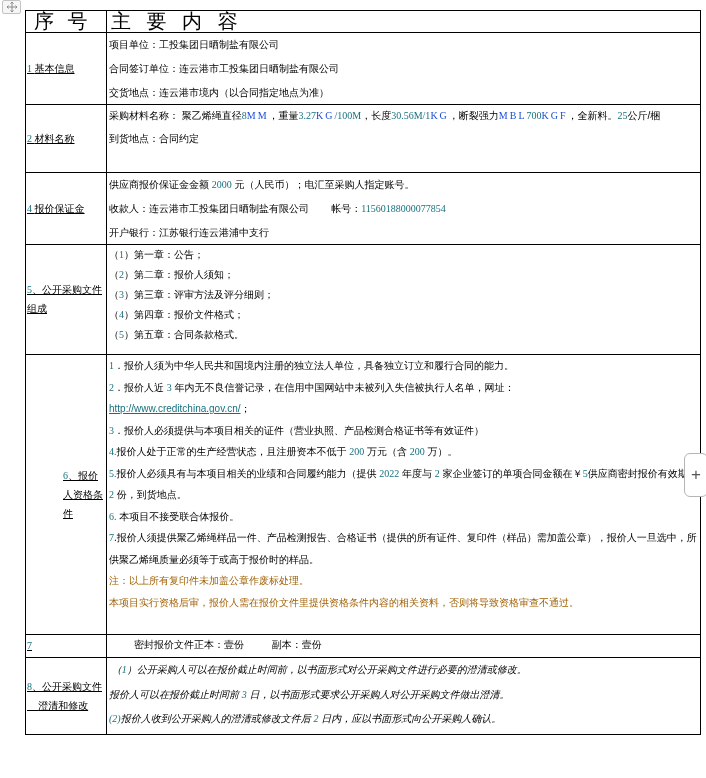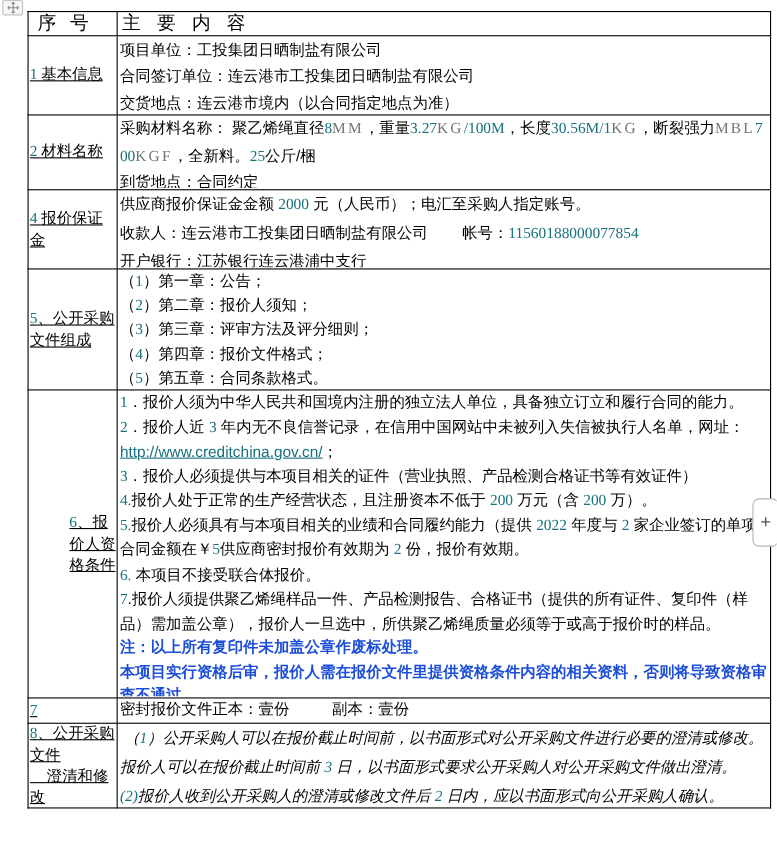--- a/index.html
+++ b/index.html
@@ -21,36 +21,36 @@
     display:flex; align-items:center; justify-content:center;
     color:#555; font-size:17px; z-index:6; box-sizing:border-box;
     font-family:"Liberation Sans",sans-serif;
   }
   table.doc{
     position:absolute; left:25px; top:10px; width:676px;
     border-collapse:collapse; table-layout:fixed; z-index:2;
   }
   td{
     border:1px solid var(--border);
-    font-size:14px; vertical-align:top; box-sizing:border-box;
+    font-size:10px; vertical-align:top; box-sizing:border-box;
   }
   td.lbl{ padding:0 0 0 1px; }
   td.cnt{ padding:0 2px; }
   .vbox{ overflow:hidden; display:flex; flex-direction:column; justify-content:center;text-decoration:underline; }
   .tbox{ overflow:hidden; }
   .para{ white-space:pre-wrap; word-break:break-all; }
   .lbl .para{ line-height:19px; }
-  .hrow td{ line-height:20px; font-size:17px; }
+  .hrow td{ line-height:20px; font-size:20px; }
   .hc1{ padding-left:8px !important; word-spacing:8px; }
   .hc2{ padding-left:4px !important; word-spacing:10px;margin-left:36px; }
   .seg-p{ color:#000; }
   .seg-n{ color:var(--accent); font-family:"Liberation Serif","DejaVu Serif",serif; }
   .seg-l{ color:var(--accent); font-family:Liberation Sans, sans-serif; text-decoration:underline; }
-  .seg-w{ color:#737373; font-family:"Liberation Serif","DejaVu Serif",serif; letter-spacing:2px; }
-  .seg-b{ color:#1d4ed8; font-weight:bold; }
+  .seg-w{ color:#1d4ed8; font-family:"Liberation Serif","DejaVu Serif",serif; letter-spacing:2px; }
+  .seg-b{ color:#a16207; font-weight:normal; }
 </style>
 </head>
 <body>
 
 <div class="move-handle">
   <svg width="12" height="12" viewBox="0 0 12 12">
     <path d="M6 1 L6 11 M1 6 L11 6 M6 1 L4.5 2.5 M6 1 L7.5 2.5 M6 11 L4.5 9.5 M6 11 L7.5 9.5 M1 6 L2.5 4.5 M1 6 L2.5 7.5 M11 6 L9.5 4.5 M11 6 L9.5 7.5" stroke="#8a8a8a" stroke-width="1" fill="none"></path>
   </svg>
 </div>
 
@@ -127,36 +127,36 @@
             <div class="para"><span class="seg-n">6</span><span class="seg-p">、报价人资格条件</span></div>
           </div>
         </td>
         <td class="cnt" style="line-height: 21.5px;">
           <div class="tbox" style="height: 278px;">
             <div class="para"><span class="seg-n">1</span><span class="seg-p">．报价人须为中华人民共和国境内注册的独立法人单位，具备独立订立和履行合同的能力。</span></div>
             <div class="para"><span class="seg-n">2</span><span class="seg-p">．报价人近 </span><span class="seg-n">3</span><span class="seg-p"> 年内无不良信誉记录，在信用中国网站中未被列入失信被执行人名单，网址：</span></div>
             <div class="para"><span class="seg-l">http://www.creditchina.gov.cn/</span><span class="seg-p">；</span></div>
             <div class="para"><span class="seg-n">3</span><span class="seg-p">．报价人必须提供与本项目相关的证件（营业执照、产品检测合格证书等有效证件）</span></div>
             <div class="para"><span class="seg-n">4.</span><span class="seg-p">报价人处于正常的生产经营状态，且注册资本不低于 </span><span class="seg-n">200</span><span class="seg-p"> 万元（含 </span><span class="seg-n">200</span><span class="seg-p"> 万）。</span></div>
-            <div class="para"><span class="seg-n">5.</span><span class="seg-p">报价人必须具有与本项目相关的业绩和合同履约能力（提供 </span><span class="seg-n">2022</span><span class="seg-p"> 年度与 </span><span class="seg-n">2</span><span class="seg-p"> 家企业签订的单项合同金额在￥</span><span class="seg-n">5</span><span class="seg-p">供应商密封报价有效期为 </span><span class="seg-n">2</span><span class="seg-p"> 份，报价有效期。</span></div>
+            <div class="para"><span class="seg-n">5.</span><span class="seg-p">报价人必须具有与本项目相关的业绩和合同履约能力（提供 </span><span class="seg-n">2022</span><span class="seg-p"> 年度与 </span><span class="seg-n">2</span><span class="seg-p"> 家企业签订的单项合同金额在￥</span><span class="seg-n">5</span><span class="seg-p">供应商密封报价有效期为 </span><span class="seg-n">2</span><span class="seg-p"> 份，到货地点。</span></div>
             <div class="para"><span class="seg-n">6.</span><span class="seg-p"> 本项目不接受联合体报价。</span></div>
             <div class="para"><span class="seg-n">7</span><span class="seg-p">.报价人须提供聚乙烯绳样品一件、产品检测报告、合格证书（提供的所有证件、复印件（样品）需加盖公章），报价人一旦选中，所供聚乙烯绳质量必须等于或高于报价时的样品。</span></div>
             <div class="para"><span class="seg-b">注：以上所有复印件未加盖公章作废标处理。</span></div>
             <div class="para"><span class="seg-b">本项目实行资格后审，报价人需在报价文件里提供资格条件内容的相关资料，否则将导致资格审查不通过。</span></div>
           </div>
         </td>
       </tr>
       <tr style="height: 23px;">
         <td class="lbl">
           <div class="vbox" style="height: 21px;">
             <div class="para"><span class="seg-n">7</span></div>
           </div>
         </td>
         <td class="cnt" style="line-height: 19px;">
-          <div class="tbox" style="height: 21px;">
+          <div class="tbox" style="height: 21px; margin-left: 25px;">
             <div class="para"><span class="seg-p">密封报价文件正本：壹份</span><span class="seg-p">          </span><span class="seg-p">副本：壹份</span></div>
           </div>
         </td>
       </tr>
       <tr style="height: 77px;">
         <td class="lbl">
           <div class="vbox" style="height: 75px;">
             <div class="para"><span class="seg-n">8</span><span class="seg-p">、公开采购文件</span></div>
             <div class="para"><span class="seg-p">    澄清和修改</span></div>
           </div>

